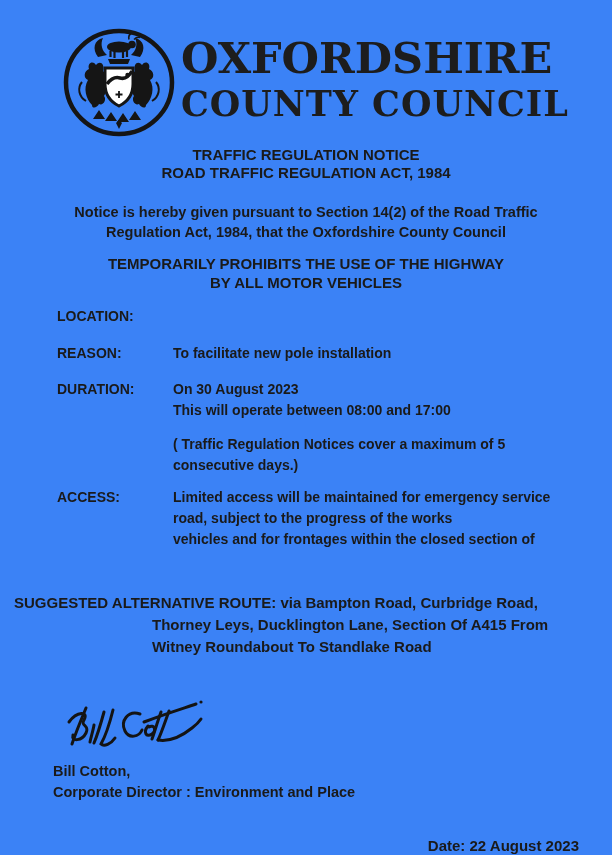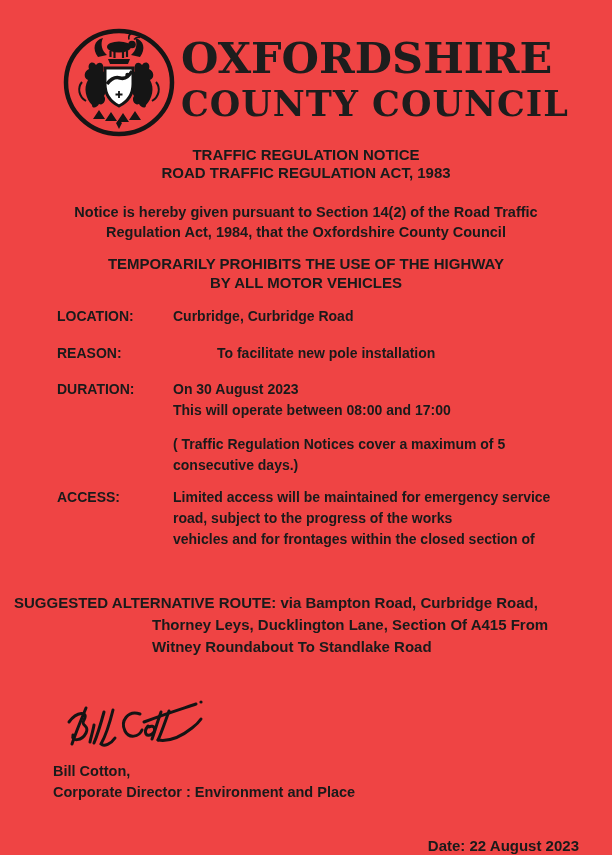--- a/index.html
+++ b/index.html
@@ -1,19 +1,19 @@
 <!DOCTYPE html>
 <html><head>
 <meta charset="utf-8">
 <style>
   html,body{margin:0;padding:0;background:#ffffff;}
   .page{
     position:relative;
     width:612px;height:855px;
-    background:#ef4444;
+    background:#3b82f6;
     color:#1a1a1a;
     font-family:"Liberation Sans",sans-serif;
     font-weight:bold;
     overflow:hidden;
   }
   .abs{position:absolute;}
   .ctr{left:0;right:0;text-align:center;}
 
   
   .logo{left:62px;top:27px;width:114px;height:111px;}
@@ -24,21 +24,21 @@
   
   .title-block{top:146px;font-size:15px;line-height:18px;}
   .intro-block{top:202px;font-size:14.5px;line-height:20px;}
   .prohibition-block{top:254px;font-size:15px;line-height:19px;}
 
   
   .drow{left:57px;right:20px;font-size:14px;line-height:21px;}
   .drow .label{position:absolute;left:0;top:0;}
   .drow .value{margin-left:116px;width:418px;}
   .row-location{top:306px;}
-  .row-reason{top:343px;padding-left:44px;}
+  .row-reason{top:343px;}
   .row-duration{top:379px;}
   .row-duration-note{top:434px;}
   .row-access{top:487px;}
 
   
   .alt{font-size:15px;line-height:22px;white-space:nowrap;}
   .alt-1{left:14px;top:592px;}
   .alt-2{left:152px;top:614px;}
   .alt-3{left:152px;top:636px;}
 
@@ -84,36 +84,35 @@
     <path d="M54,96 l3,6 l3,-6 l-3,-3 z"></path>
   </svg>
 
   <div class="abs org">
     <div class="org-line1">OXFORDSHIRE</div>
     <div class="org-line2">COUNTY COUNCIL</div>
   </div>
 
   <div class="abs ctr title-block">
     <div>TRAFFIC REGULATION NOTICE</div>
-    <div>ROAD TRAFFIC REGULATION ACT, 1983</div>
+    <div>ROAD TRAFFIC REGULATION ACT, 1984</div>
   </div>
 
   <div class="abs ctr intro-block">
     <div>Notice is hereby given pursuant to Section 14(2) of the Road Traffic</div>
     <div>Regulation Act, 1984, that the Oxfordshire County Council</div>
   </div>
 
   <div class="abs ctr prohibition-block">
     <div>TEMPORARILY PROHIBITS THE USE OF THE HIGHWAY</div>
     <div>BY ALL MOTOR VEHICLES</div>
   </div>
 
   <div class="abs drow row-location">
     <span class="label">LOCATION:</span>
-    <div class="value">Curbridge, Curbridge Road</div>
   </div>
 
   <div class="abs drow row-reason">
     <span class="label">REASON:</span>
     <div class="value">To facilitate new pole installation</div>
   </div>
 
   <div class="abs drow row-duration">
     <span class="label">DURATION:</span>
     <div class="value">

